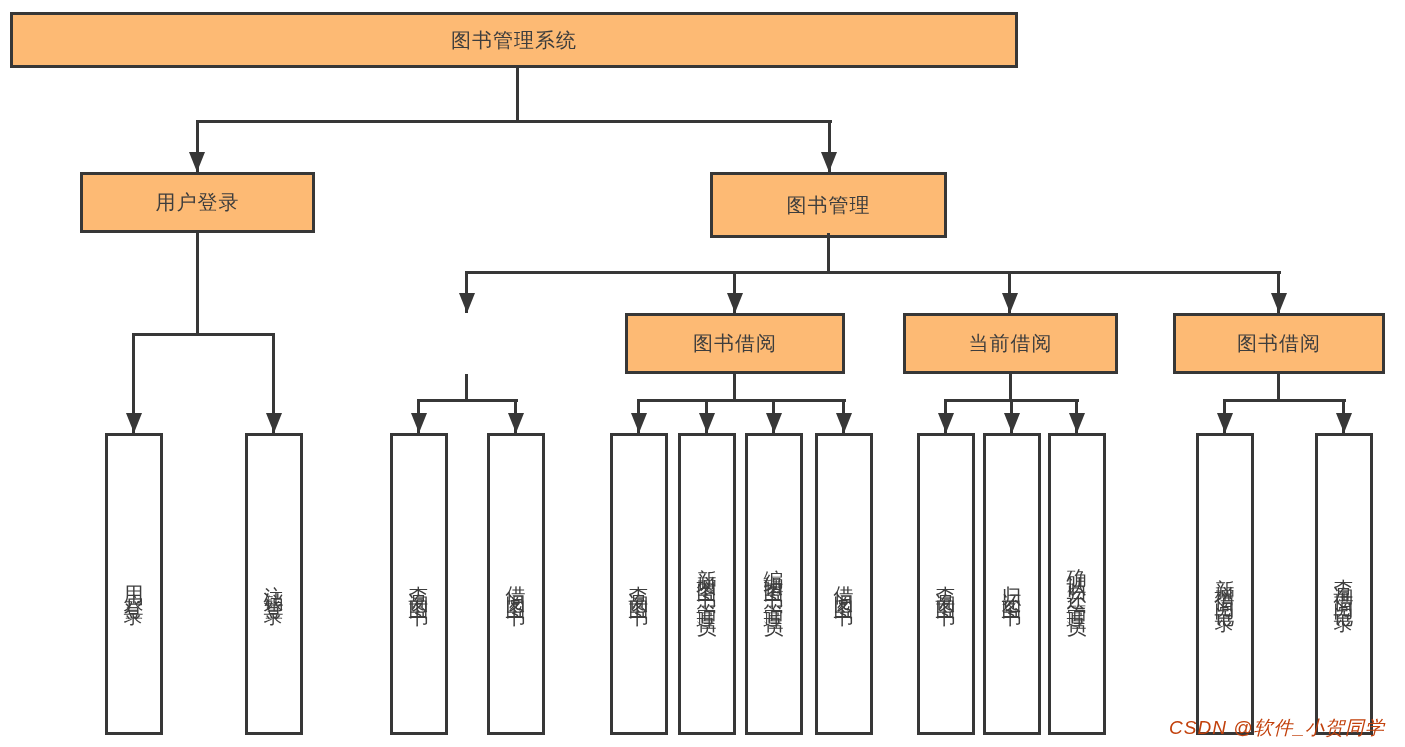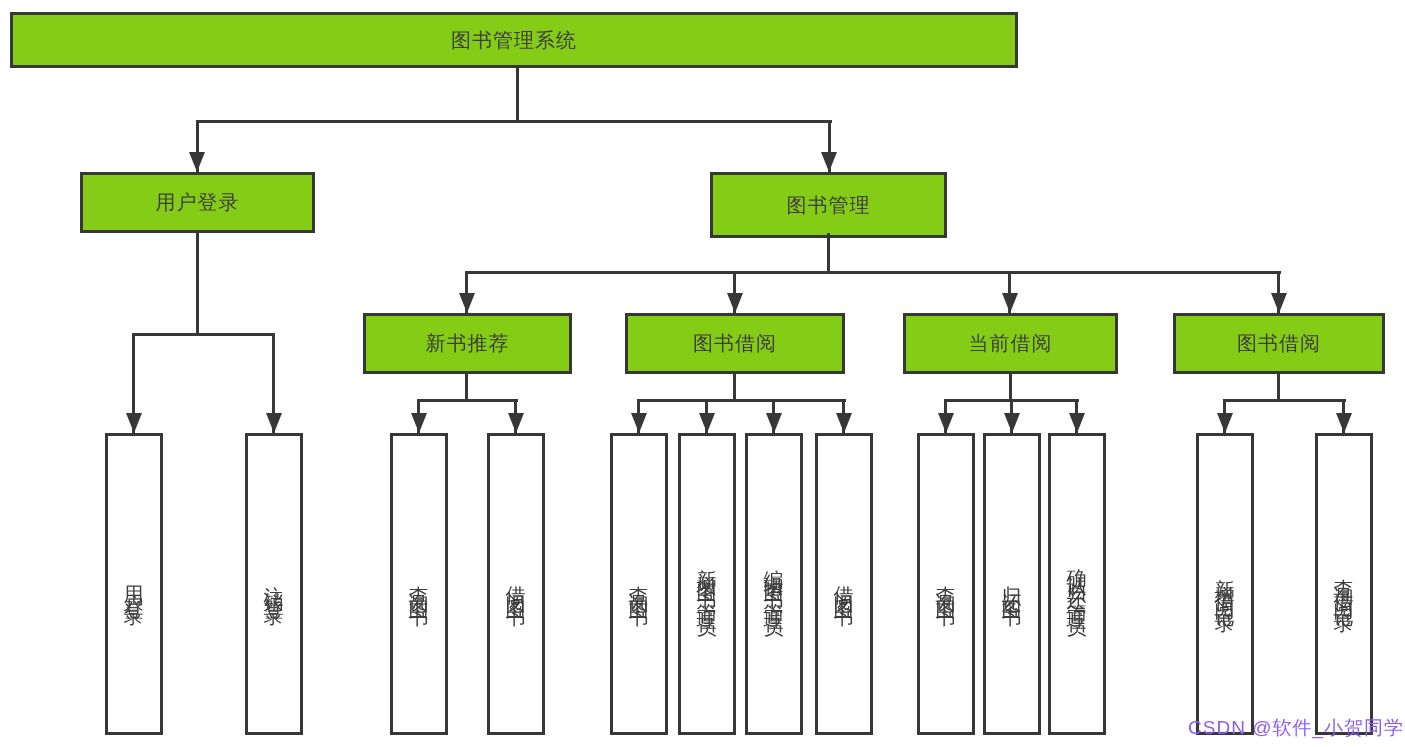--- a/index.html
+++ b/index.html
@@ -1,41 +1,41 @@
 <!DOCTYPE html>
 <html><head>
 <meta charset="utf-8">
 <style>
   html,body{margin:0;padding:0;background:#ffffff;}
   #stage{
     position:relative;width:1405px;height:747px;background:#ffffff;overflow:hidden;
     font-family:"Liberation Sans","DejaVu Sans",sans-serif;color:#3a3a3a;
   }
   .box{
-    position:absolute;box-sizing:border-box;border:3px solid #373737;background:#84cc16;
+    position:absolute;box-sizing:border-box;border:3px solid #373737;background:#fdba74;
     display:flex;align-items:center;justify-content:center;
     font-size:20px;letter-spacing:1px;color:#3d3d3d;
   }
   .vbox{
     position:absolute;box-sizing:border-box;border:3px solid #373737;background:#ffffff;
     display:flex;align-items:center;justify-content:center;
     font-size:20px;color:#3d3d3d;
   }
   .vbox span{
     writing-mode:vertical-rl;text-orientation:mixed;letter-spacing:7px;line-height:1;
     display:block;
   }
   .hline,.vline{position:absolute;background:#373737;}
   .arrow{
     position:absolute;width:0;height:0;
     border-left:8px solid transparent;border-right:8px solid transparent;
     border-top:20px solid #373737;
   }
   .watermark{
-    position:absolute;right:1px;top:715px;font-size:19px;color:#8b5cf6;letter-spacing:1px;
+    position:absolute;right:20px;top:715px;font-size:19px;color:#c2410c;letter-spacing:1px;font-style:italic;
   }
 </style>
 </head>
 <body>
 
 <div id="stage">
 
   <div class="box" style="left:10px;top:12px;width:1008px;height:56px;">
     <span>图书管理系统</span>
   </div>
@@ -65,23 +65,20 @@
   <div class="hline" style="left:465px;top:271px;width:816px;height:3px;"></div>
   <div class="vline" style="left:465px;top:271px;width:3px;height:42px;"></div>
   <div class="arrow" style="left:459px;top:293px;"></div>
   <div class="vline" style="left:733px;top:271px;width:3px;height:42px;"></div>
   <div class="arrow" style="left:727px;top:293px;"></div>
   <div class="vline" style="left:1008px;top:271px;width:3px;height:42px;"></div>
   <div class="arrow" style="left:1002px;top:293px;"></div>
   <div class="vline" style="left:1277px;top:271px;width:3px;height:42px;"></div>
   <div class="arrow" style="left:1271px;top:293px;"></div>
 
-  <div class="box" style="left:363px;top:313px;width:209px;height:61px;">
-    <span>新书推荐</span>
-  </div>
   <div class="box" style="left:903px;top:313px;width:215px;height:61px;">
     <span>当前借阅</span>
   </div>
   <div class="box" style="left:625px;top:313px;width:220px;height:61px;">
     <span>图书借阅</span>
   </div>
   <div class="box" style="left:1173px;top:313px;width:212px;height:61px;">
     <span>图书借阅</span>
   </div>
 

